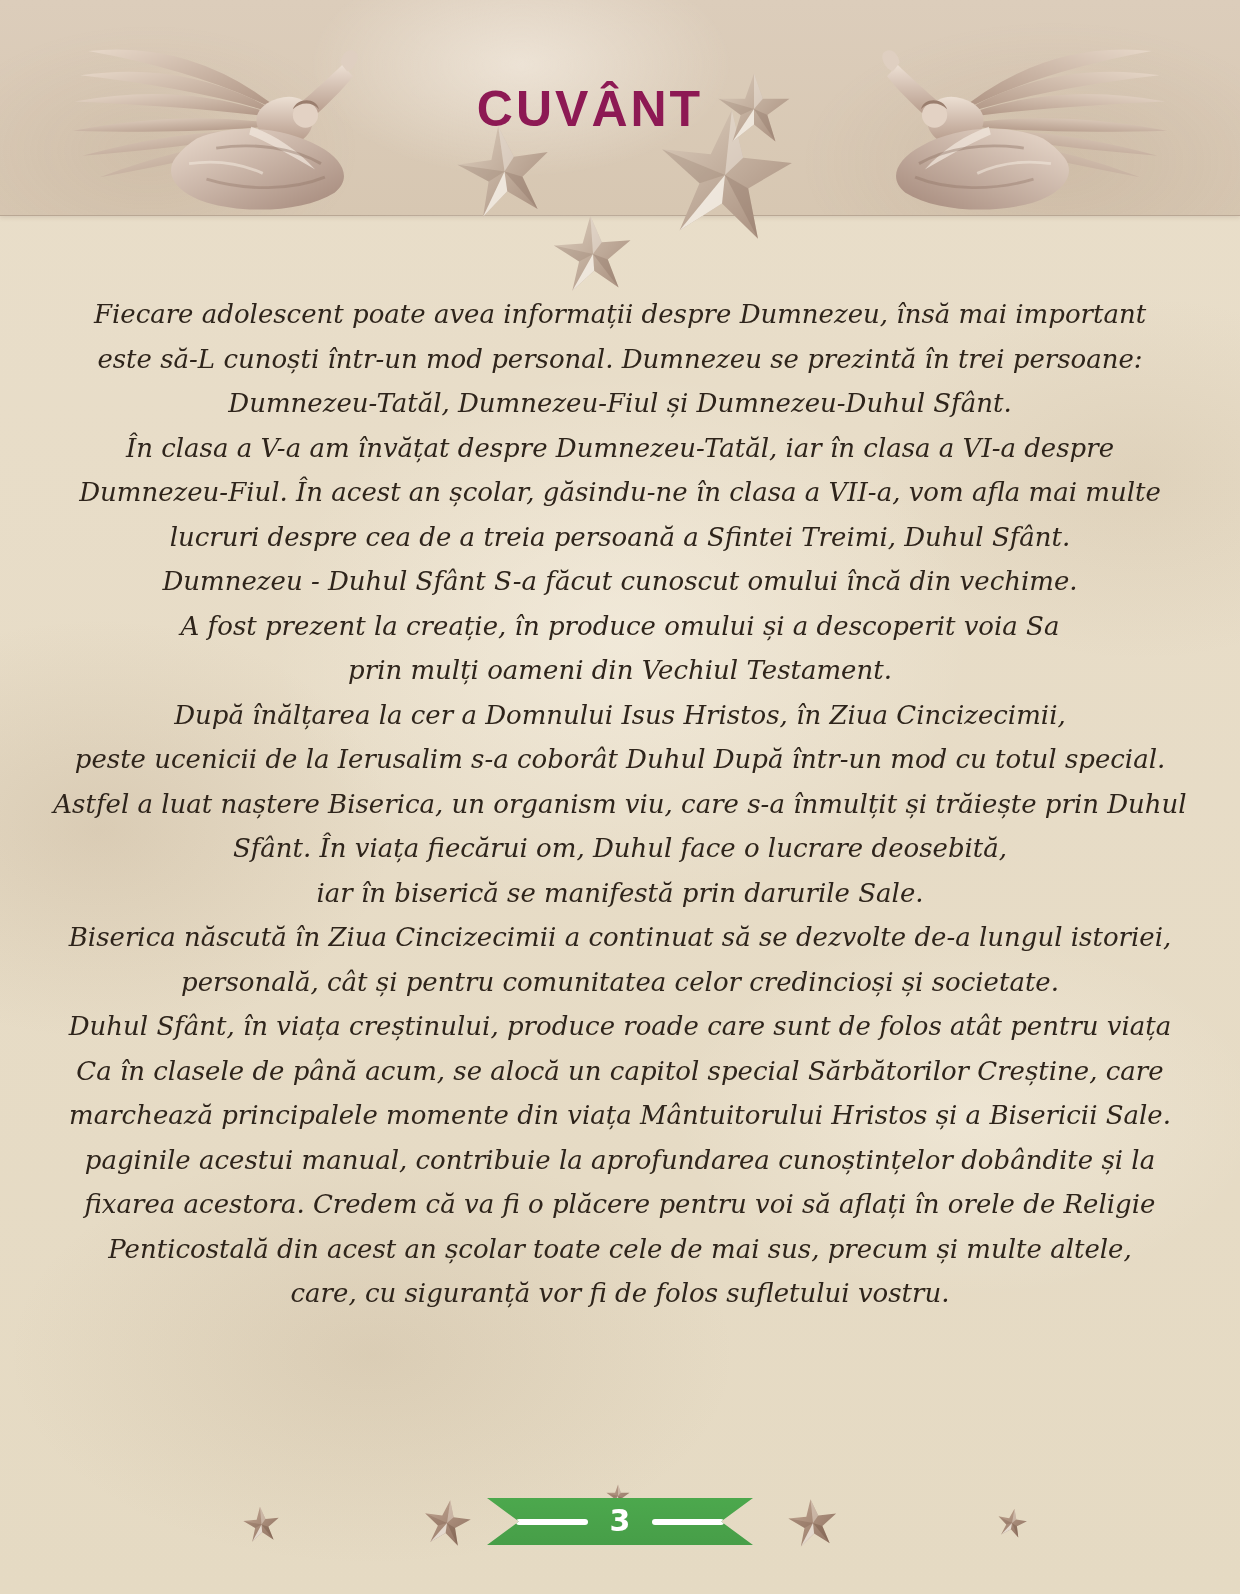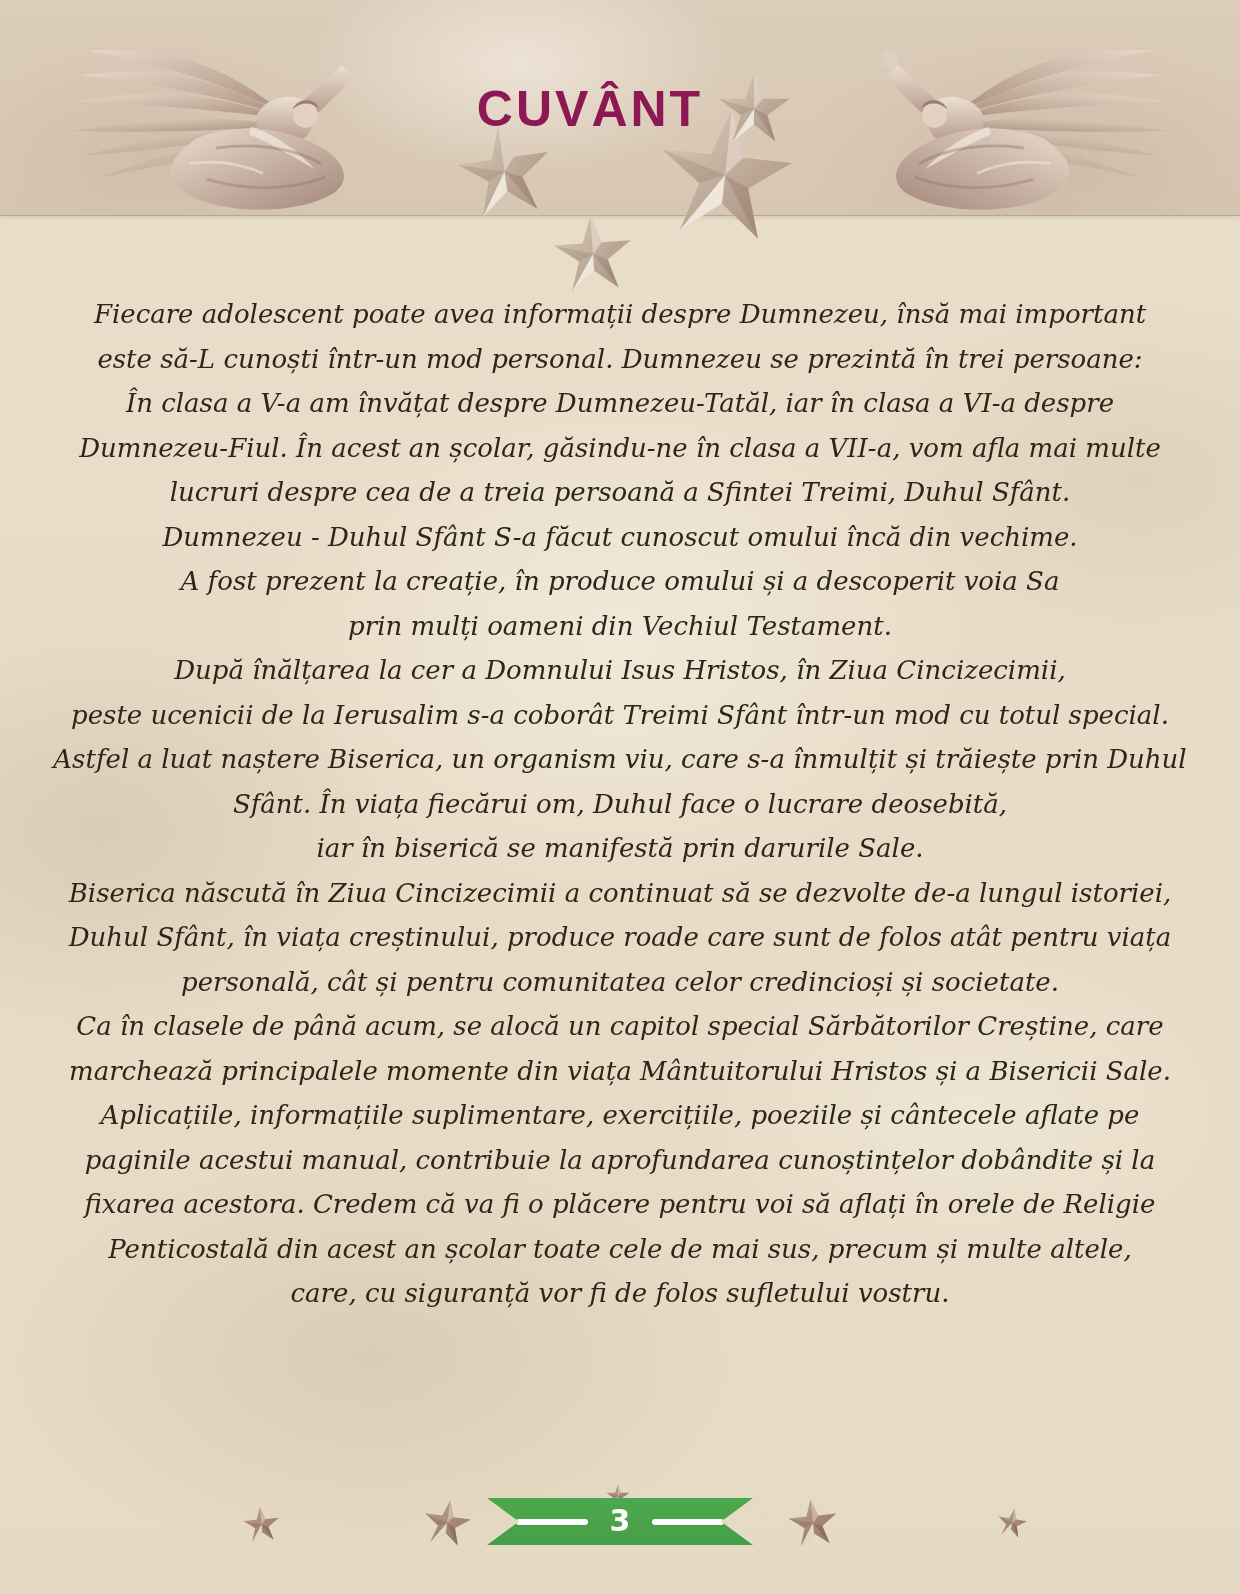--- a/index.html
+++ b/index.html
@@ -150,37 +150,37 @@
   <div class="title-row">
     <span class="title-word">CUVÂNT</span>
     <span class="title-star"><svg viewBox="0 0 100 100">
           <use href="#star5"></use>
         </svg></span>
   </div>
 
   <div class="body-text">
     <div class="line">Fiecare adolescent poate avea informații despre Dumnezeu, însă mai important</div>
     <div class="line">este să-L cunoști într-un mod personal. Dumnezeu se prezintă în trei persoane:</div>
+    <div class="line">Dumnezeu-Tatăl, Dumnezeu-Fiul și Dumnezeu-Duhul Sfânt.</div>
     <div class="line">În clasa a V-a am învățat despre Dumnezeu-Tatăl, iar în clasa a VI-a despre</div>
     <div class="line">Dumnezeu-Fiul. În acest an școlar, găsindu-ne în clasa a VII-a, vom afla mai multe</div>
     <div class="line">lucruri despre cea de a treia persoană a Sfintei Treimi, Duhul Sfânt.</div>
     <div class="line">Dumnezeu - Duhul Sfânt S-a făcut cunoscut omului încă din vechime.</div>
     <div class="line">A  fost prezent la creație, în produce omului și a descoperit voia Sa</div>
     <div class="line">prin mulți oameni din Vechiul Testament.</div>
     <div class="line">După înălțarea la cer a Domnului Isus Hristos, în Ziua Cincizecimii,</div>
-    <div class="line">peste ucenicii de la Ierusalim s-a coborât Treimi Sfânt într-un mod cu totul special.</div>
+    <div class="line">peste ucenicii de la Ierusalim s-a coborât Duhul După într-un mod cu totul special.</div>
     <div class="line">Astfel a luat naștere Biserica, un organism viu, care s-a înmulțit și trăiește prin Duhul</div>
     <div class="line">Sfânt. În viața fiecărui om, Duhul face o lucrare deosebită,</div>
     <div class="line">iar în biserică se manifestă prin darurile Sale.</div>
     <div class="line">Biserica născută în Ziua Cincizecimii a continuat să se dezvolte de-a lungul istoriei,</div>
+    <div class="line">personală, cât și pentru comunitatea celor credincioși și societate.</div>
     <div class="line">Duhul Sfânt, în viața creștinului, produce roade care sunt de folos atât pentru viața</div>
-    <div class="line">personală, cât și pentru comunitatea celor credincioși și societate.</div>
     <div class="line">Ca în clasele de până acum, se alocă un capitol special Sărbătorilor Creștine, care</div>
     <div class="line">marchează principalele momente din viața Mântuitorului Hristos și a Bisericii Sale.</div>
-    <div class="line">Aplicațiile, informațiile suplimentare, exercițiile, poeziile și cântecele aflate pe</div>
     <div class="line">paginile acestui manual, contribuie la aprofundarea cunoștințelor dobândite și la</div>
     <div class="line">fixarea acestora. Credem că va fi o plăcere pentru voi să aflați în orele de Religie</div>
     <div class="line">Penticostală din acest an școlar toate cele de mai sus, precum și multe altele,</div>
     <div class="line">care, cu siguranță vor fi de folos sufletului vostru.</div>
   </div>
 
   <svg class="footer-star" style="left:606px;top:1484px;width:24px;height:24px" viewBox="0 0 100 100">
       <use href="#star5b"></use>
     </svg>
 

